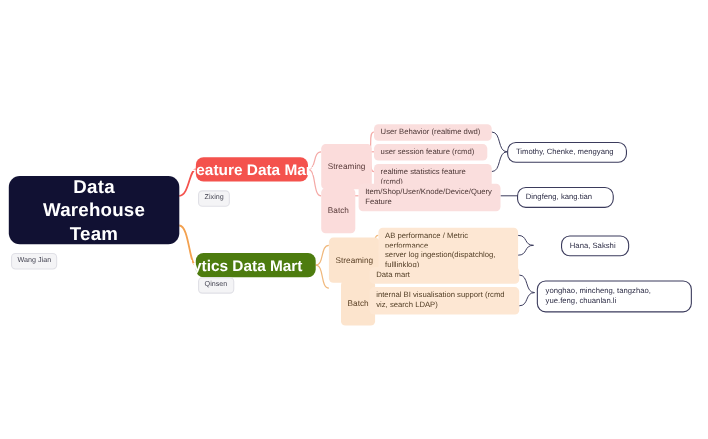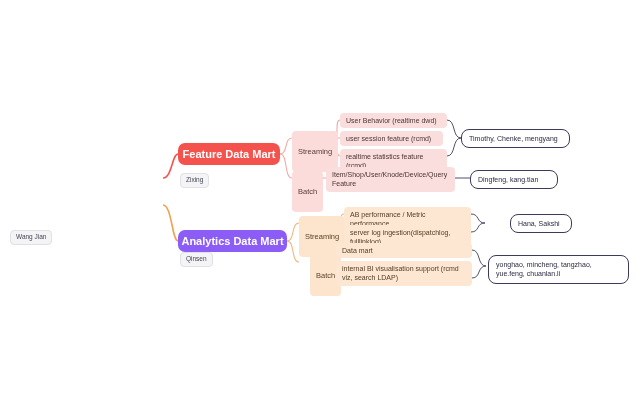--- a/index.html
+++ b/index.html
@@ -30,27 +30,27 @@
     position:absolute;
     background:#f4f4f6;border:1px solid #e0e0e6;border-radius:4px;
     color:#444452;font-size:6.5px;line-height:1;
     padding:3px 5px;white-space:nowrap;
   }
 
   
   .l1{
     border-radius:7px;color:#ffffff;
     display:flex;align-items:center;justify-content:center;
-    font-size:11px;font-weight:700;
+    font-size:14px;font-weight:700;
     white-space:nowrap;padding:0 12px;
   }
   .l1.feature{left:178px;top:143px;height:22px;width:102px;background:#f4524d;}
   .l1.analytics{left:178px;top:230px;height:22px;width:109px;background:#f5a košer;}
   .l1.analytics{background:#f4a košer;}
-  .l1.analytics{background:#8b5cf6;}
+  .l1.analytics{background:#4d7c0f;justify-content:flex-end;}
 
   
   .l2{
     border-radius:4px;
     display:flex;align-items:center;justify-content:center;
     font-size:7.5px;white-space:nowrap;padding:16px 6px;
   }
   .l2.pink{background:#fbdcdb;color:#5a3b3a;}
   .l2.orange{background:#fce4cd;color:#5d4328;}
 
@@ -106,20 +106,23 @@
     <path d="M330,262 C336,262 330,250 336,250" stroke="#f0b87c" stroke-width="1.1" fill="none"></path>
     <path d="M330,262 C336,262 330,273 336,273" stroke="#f0b87c" stroke-width="1.1" fill="none"></path>
 
     <path d="M471,214 C480,214 476,223 485,223" stroke="#3b3b5c" stroke-width="0.9" fill="none"></path>
     <path d="M471,232 C480,232 476,223 485,223" stroke="#3b3b5c" stroke-width="0.9" fill="none"></path>
 
     <path d="M472,250 C481,250 477,266 486,266" stroke="#3b3b5c" stroke-width="0.9" fill="none"></path>
     <path d="M472,278 C481,278 477,266 486,266" stroke="#3b3b5c" stroke-width="0.9" fill="none"></path>
   </svg>
 
+  <div class="node root">
+    <span>Data Warehouse Team</span>
+  </div>
   <div class="owner-tag" style="left:10px;top:230px;">Wang Jian</div>
 
   <div class="node l1 feature">
     <span>Feature Data Mart</span>
   </div>
   <div class="owner-tag" style="left:180px;top:173px;">Zixing</div>
 
   <div class="node l2 pink" style="left:292px;top:131px;">
     <span>Streaming</span>
   </div>

